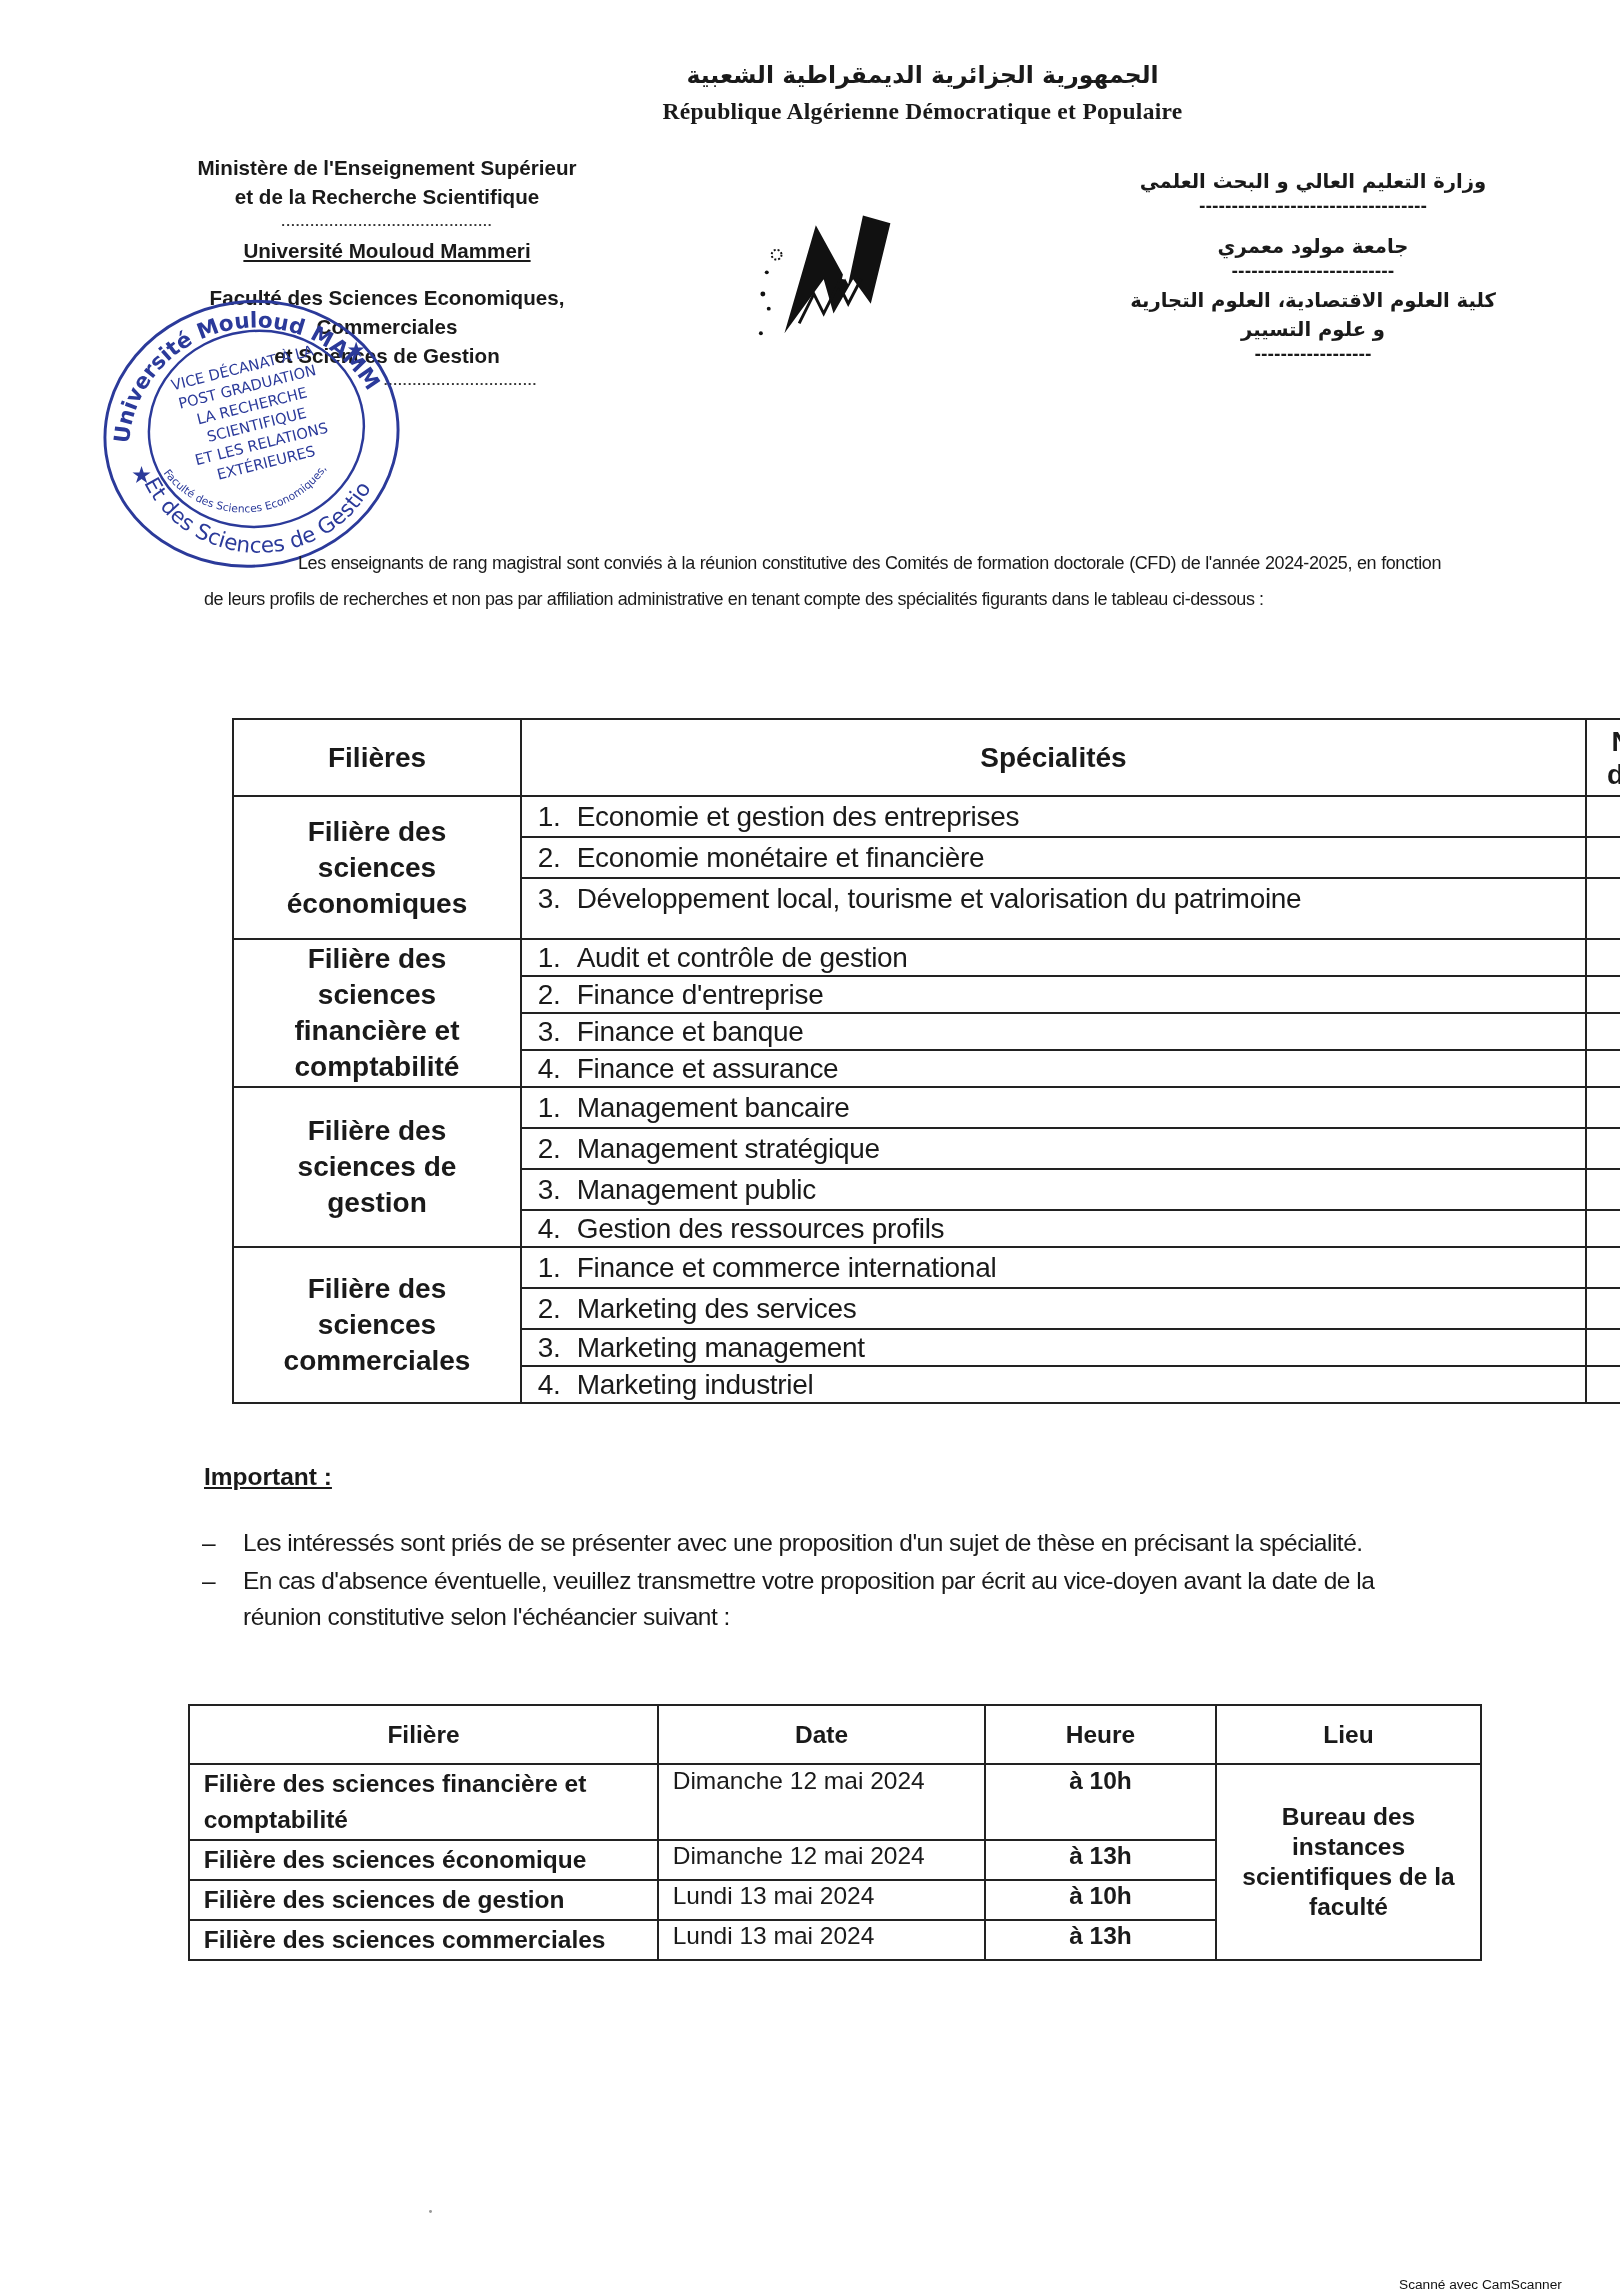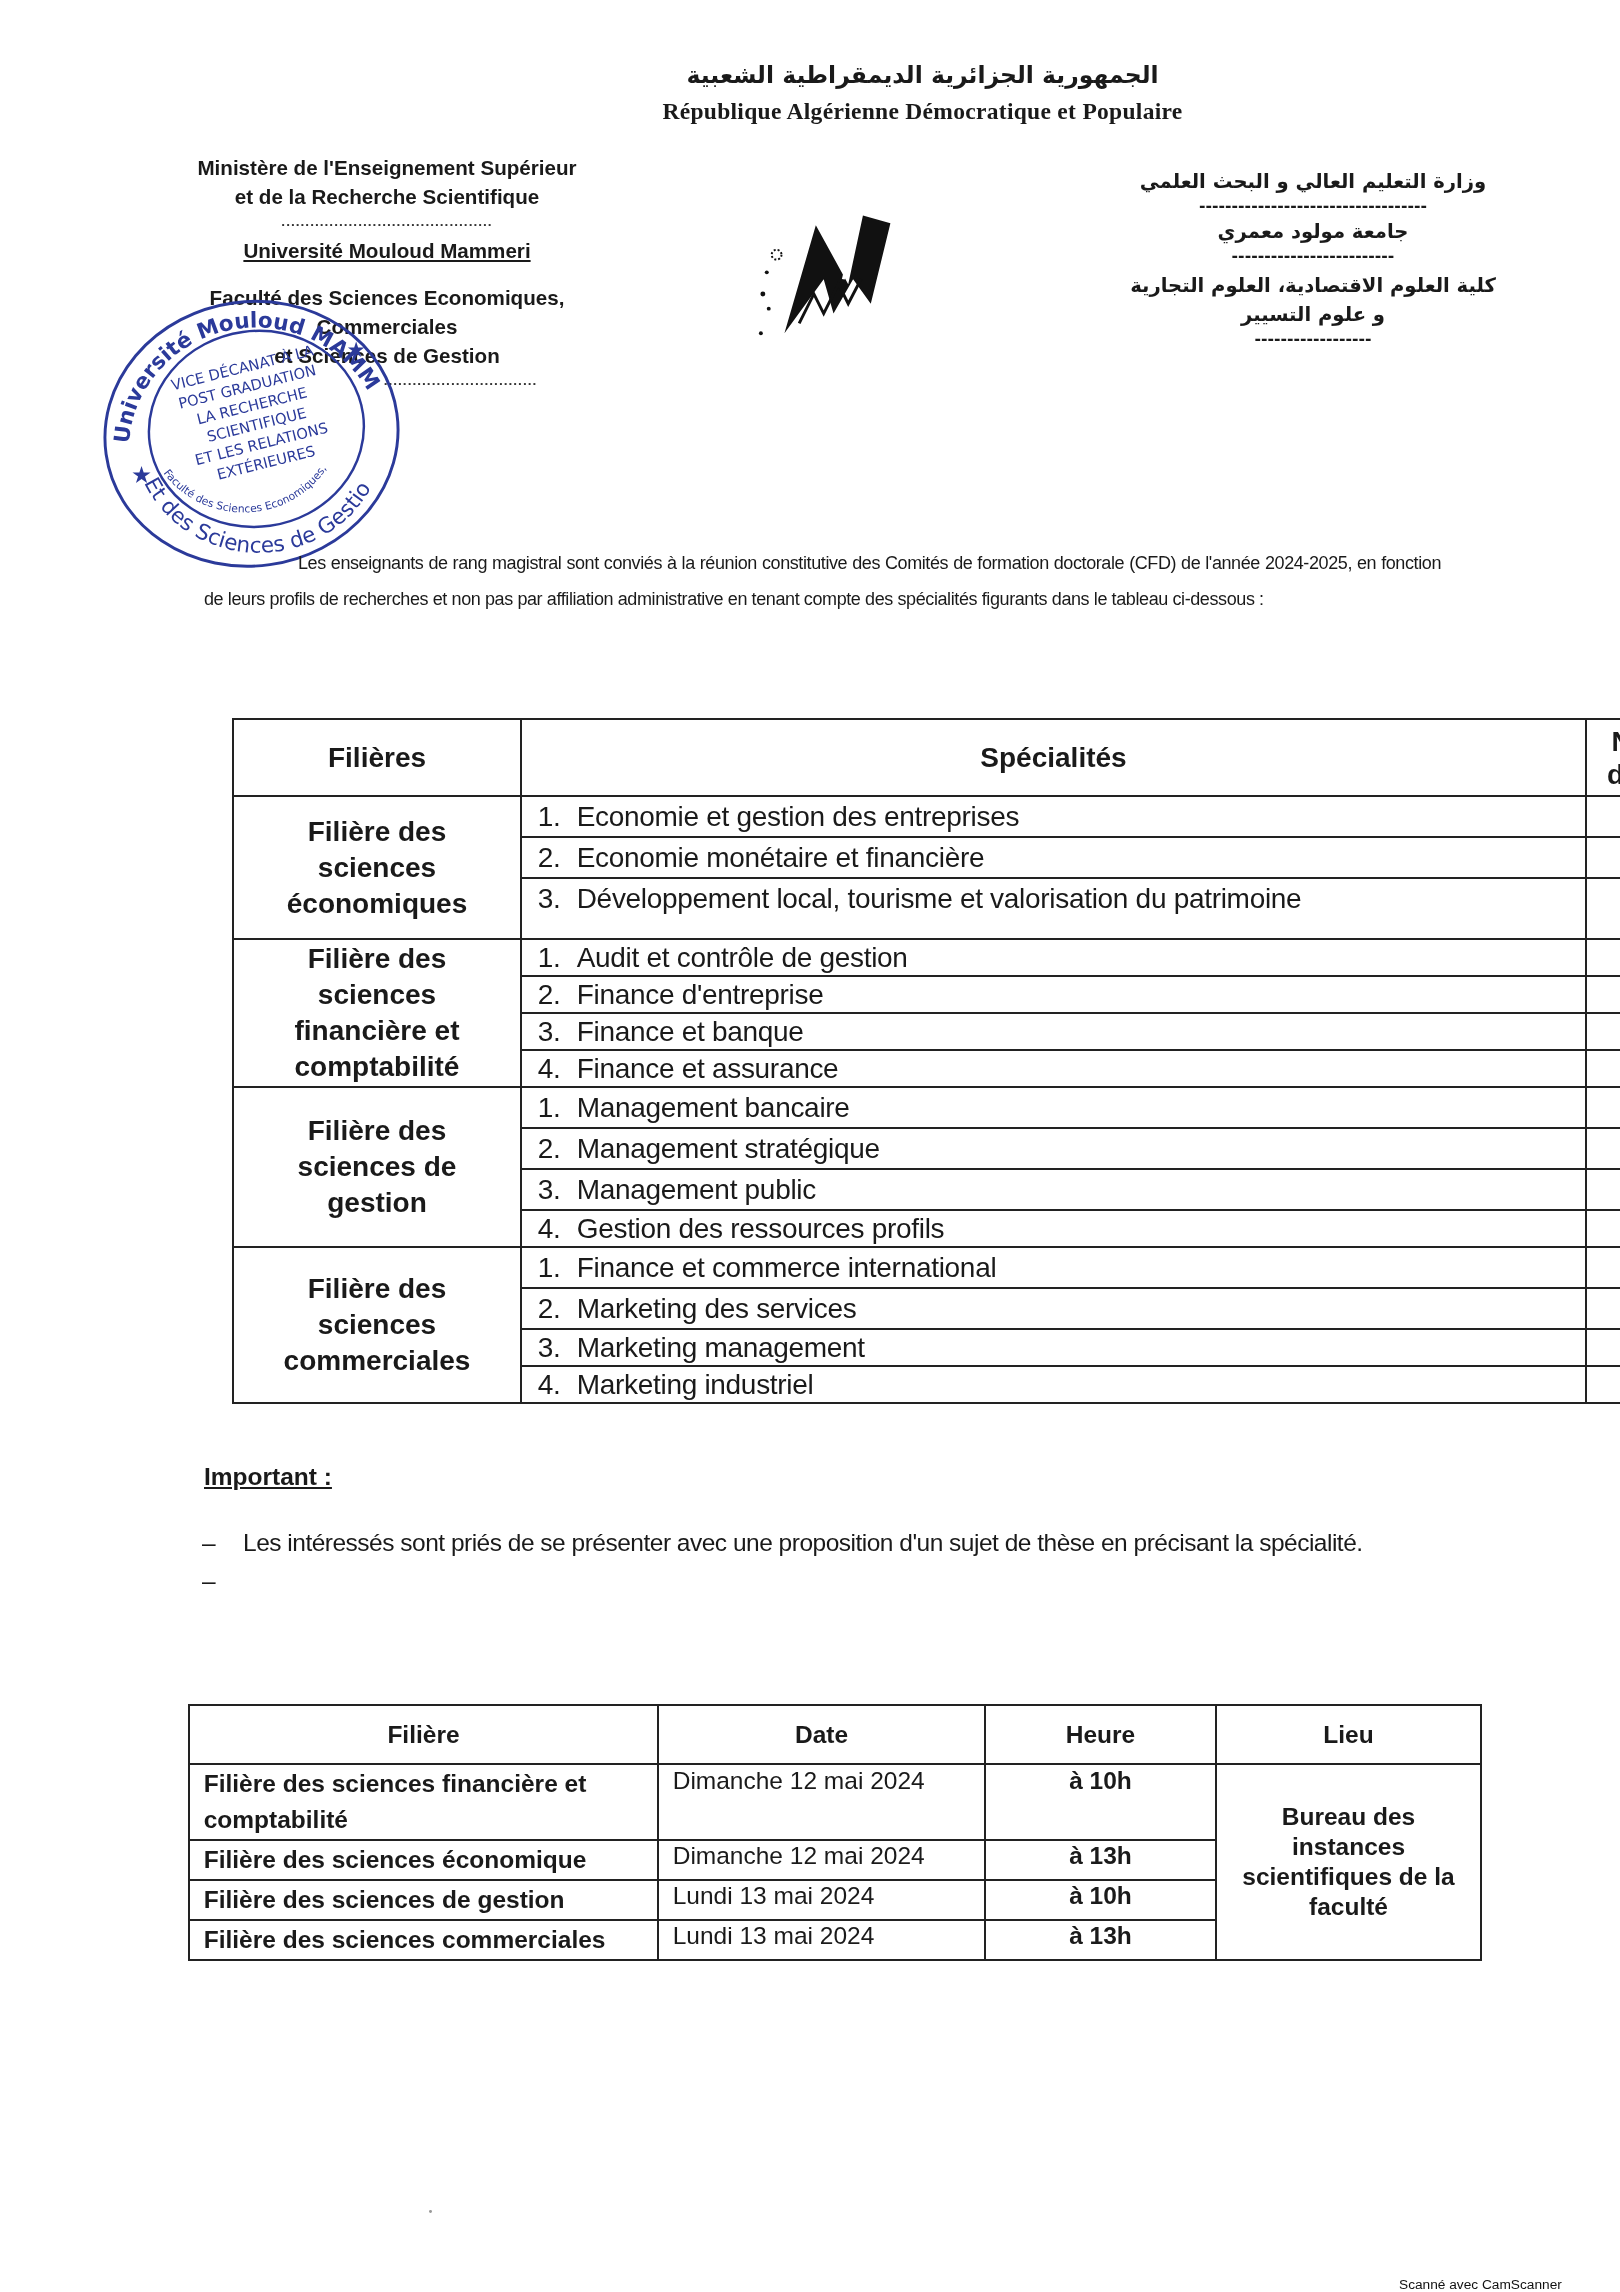--- a/index.html
+++ b/index.html
@@ -71,21 +71,21 @@
     <div class="sep">............................................</div>
     <div class="uni">Université Mouloud Mammeri</div>
     <div class="fac">Faculté des Sciences Economiques,  Commerciales</div>
     <div>et Sciences de Gestion</div>
     <div class="sep" style="padding-left:147px;">................................</div>
   </div>
 
   <div class="right-block">
     <div>وزارة التعليم العالي و البحث العلمي</div>
     <div class="sep">-----------------------------------</div>
-    <div style="margin-top:1px;">جامعة مولود معمري</div>
+    <div style="margin-top:16px;">جامعة مولود معمري</div>
     <div class="sep">-------------------------</div>
     <div style="margin-top:5.9px;">كلية العلوم الاقتصادية، العلوم التجارية</div>
     <div>و علوم التسيير</div>
     <div class="sep">------------------</div>
   </div>
 
   <svg class="logo" viewBox="0 0 160 160">
     <polygon points="30,150 62,40 95,100 110,30 138,38 118,120 100,95 80,130 70,95" fill="#111"></polygon>
     <polyline points="45,140 60,110 70,130 85,100 95,120 108,95" fill="none" stroke="#111" stroke-width="3"></polyline>
     <line x1="108" y1="20" x2="90" y2="95" stroke="#fff" stroke-width="3"></line>
@@ -213,20 +213,21 @@
 
   <div class="important">Important :</div>
 
   <div class="bullets">
     <div class="bullet">
       <span class="dash">–</span>
       <span>Les intéressés sont priés de se présenter avec une proposition d'un sujet de thèse en précisant la spécialité.</span>
     </div>
     <div class="bullet">
       <span class="dash">–</span>
+      <span>En cas d'absence éventuelle, veuillez transmettre votre proposition par écrit au vice-doyen avant la date de la réunion constitutive selon l'échéancier suivant :</span>
     </div>
   </div>
 
   <table class="sched">
     <thead>
       <tr>
         <th style="width:465px;border-radius:9px;">Filière</th>
         <th style="width:323px;">Date</th>
         <th style="width:227px;">Heure</th>
         <th>Lieu</th>

